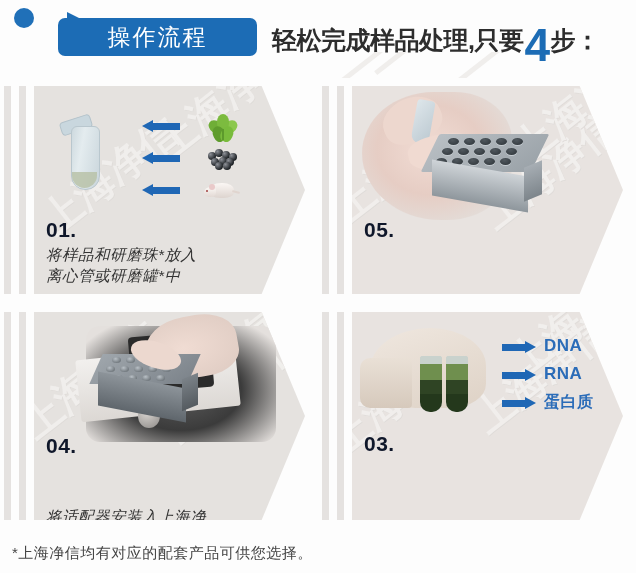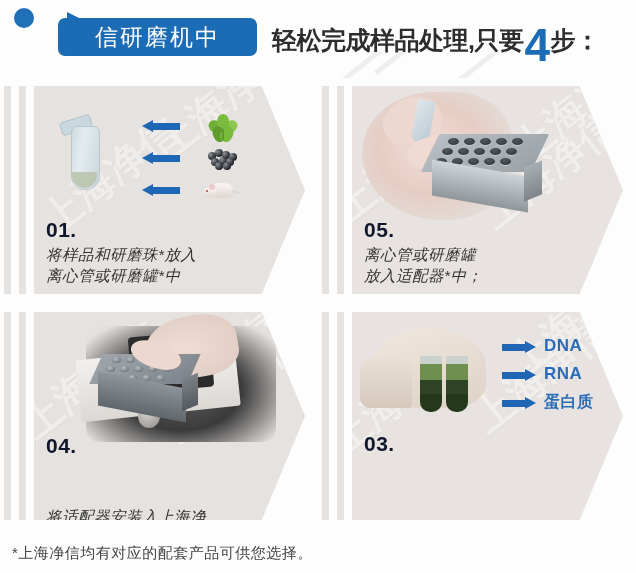--- a/index.html
+++ b/index.html
@@ -288,21 +288,21 @@
 </style>
 </head>
 <body>
 
 <div id="header">
   <div id="header-dot"></div>
 
   <div id="banner">
     <div id="banner-body"></div>
     <div id="banner-tail"></div>
-    <div id="banner-text">信研磨机中</div>
+    <div id="banner-text">操作流程</div>
   </div>
 
   <div id="header-title">
     <span class="t1">轻松完成样品处理,只要</span>
     <span class="big4">4</span>
     <span class="t2">步：</span>
   </div>
 
   <div id="hdr-wm">
     <i style="left:6px;top:10px;"></i>
@@ -412,22 +412,20 @@
       <div class="hole" style="left:6px;top:24px;"></div>
       <div class="hole" style="left:22px;top:24px;"></div>
       <div class="hole" style="left:38px;top:24px;"></div>
       <div class="hole" style="left:54px;top:24px;"></div>
       <div class="hole" style="left:70px;top:24px;"></div>
       <div class="front"></div>
         <div class="side"></div>
     </div>
 
     <div class="step-num" style="left:12px;top:132px;">05.</div>
-    <div class="step-text" style="left:12px;top:158px;width:240px;">离心管或研磨罐
-放入适配器*中；</div>
   </div>
 </div>
 
 <div class="cell" id="cell3">
   <div class="stripe s1"></div>
   <div class="stripe s2"></div>
 
   <div class="panel">
     <div class="wm">
       <span style="left:-24px;top:40px;">上海净信</span>

